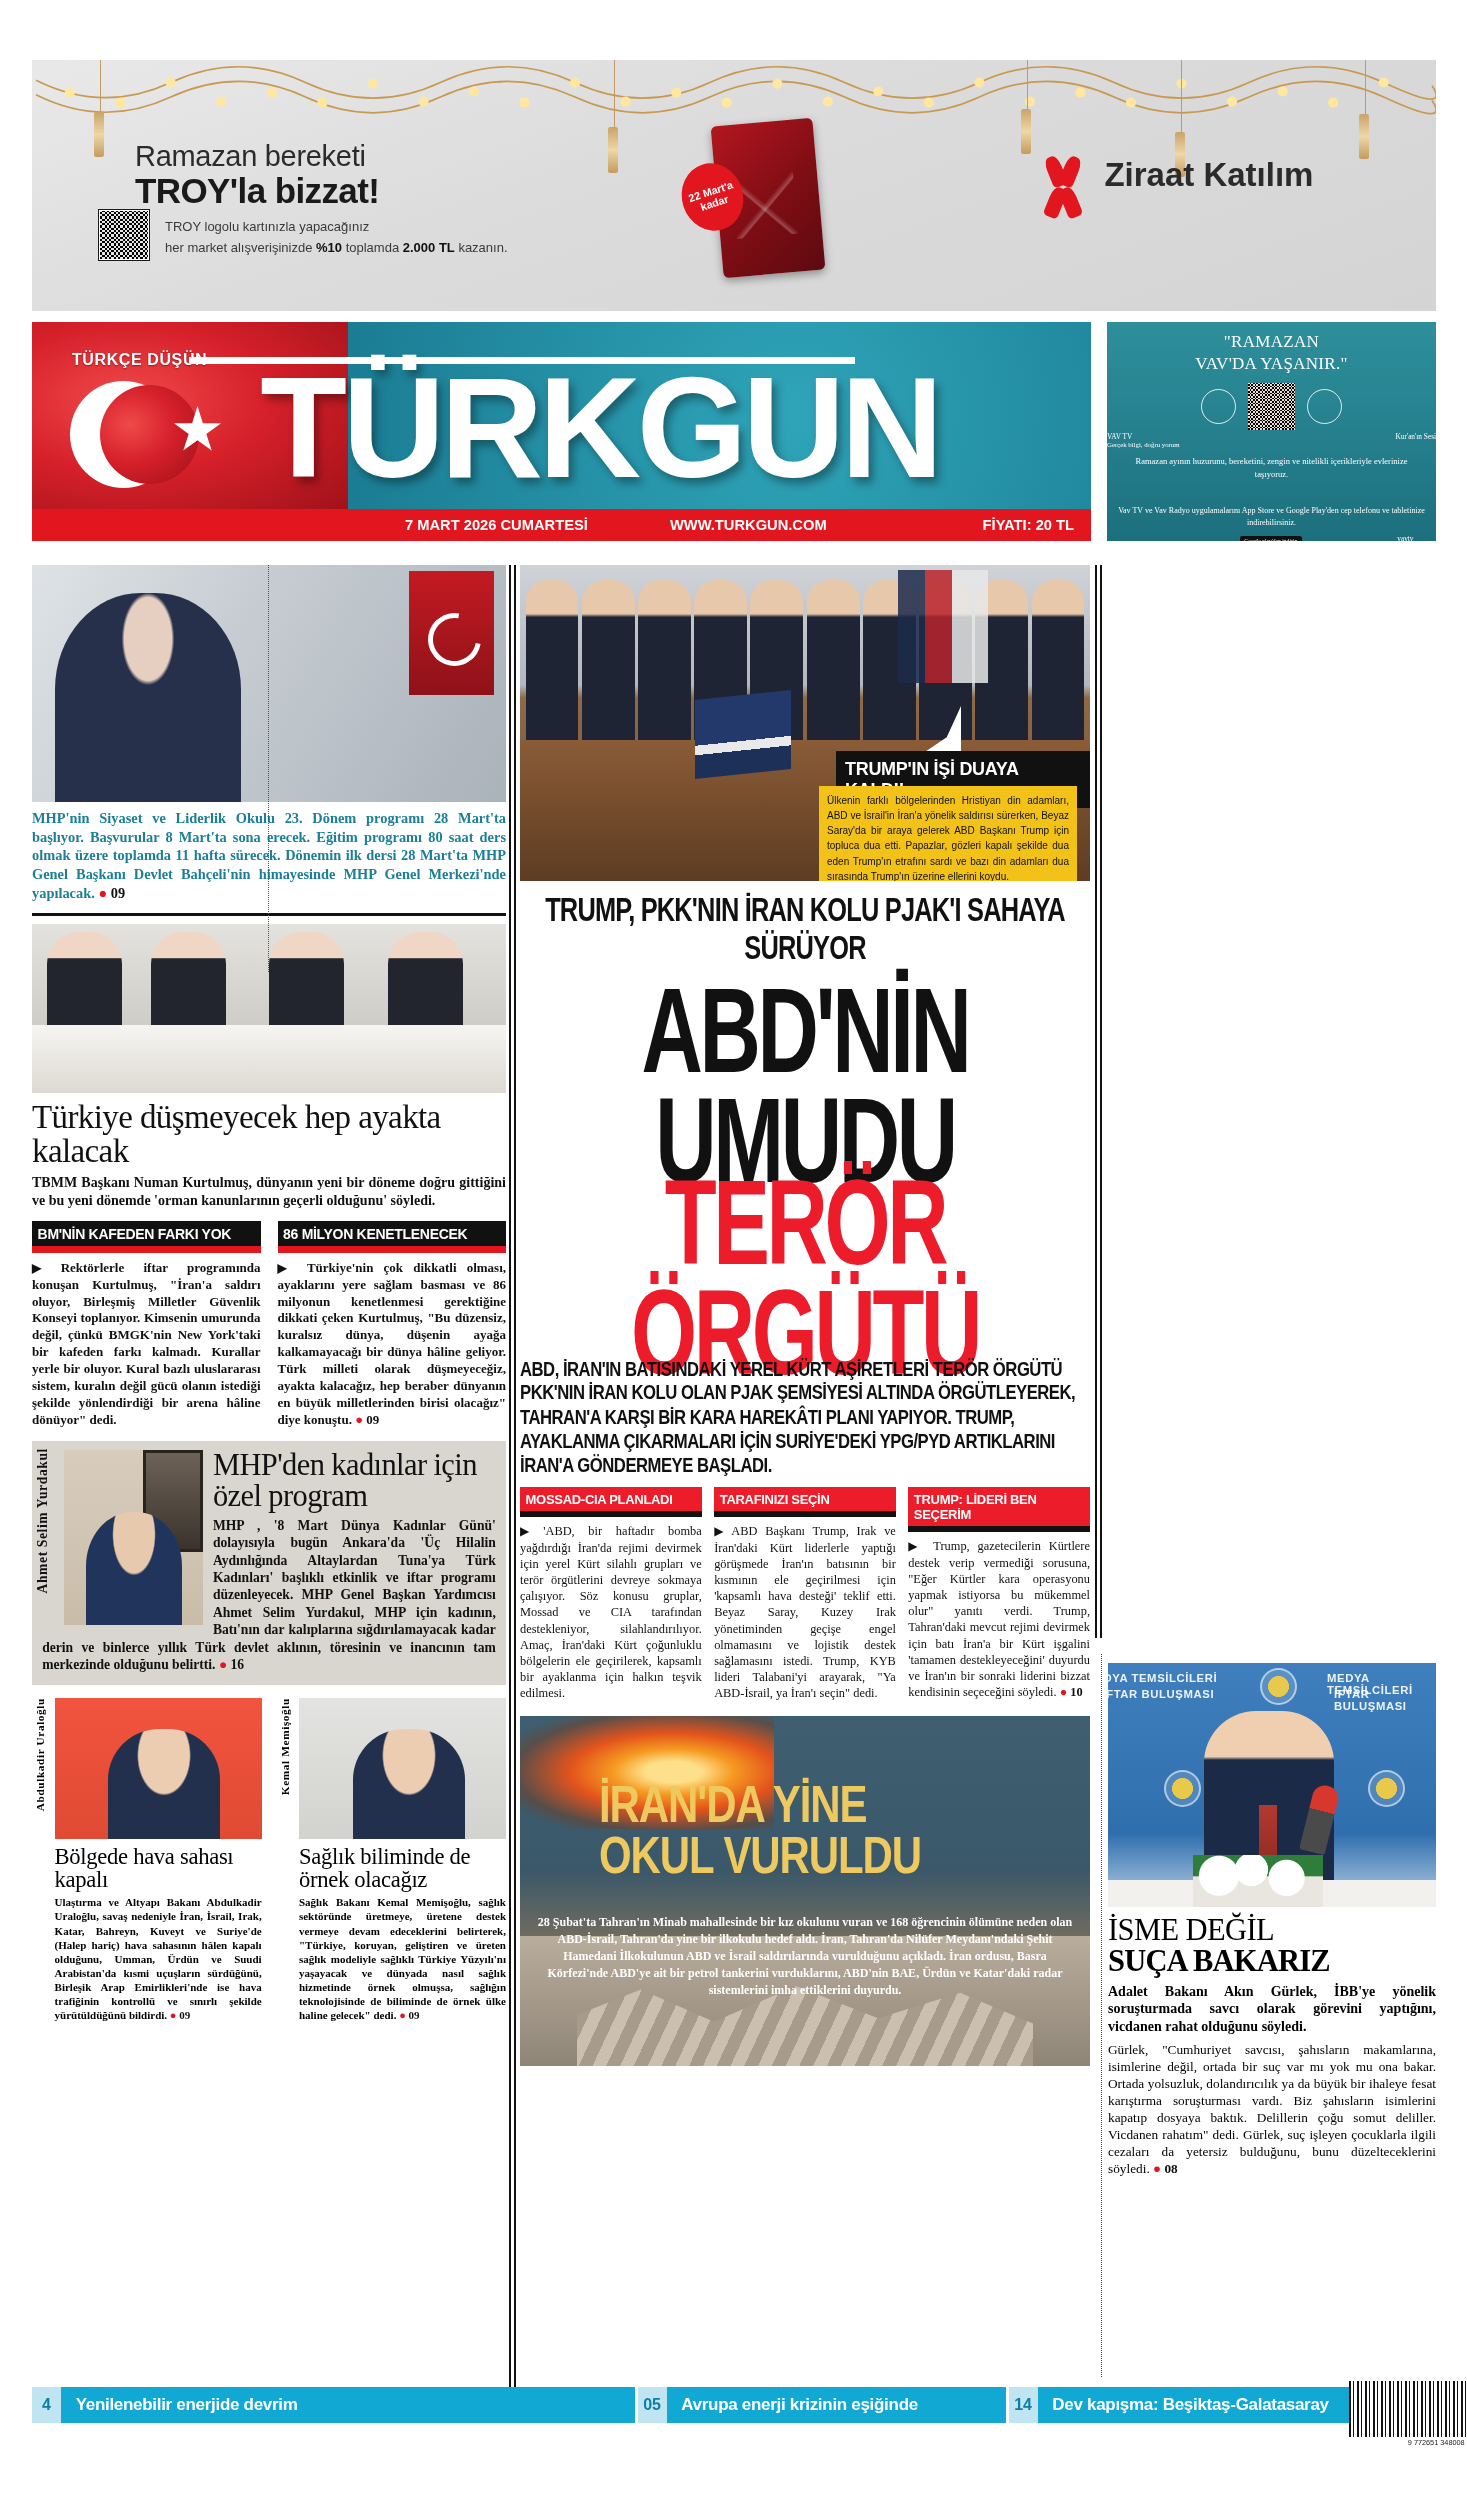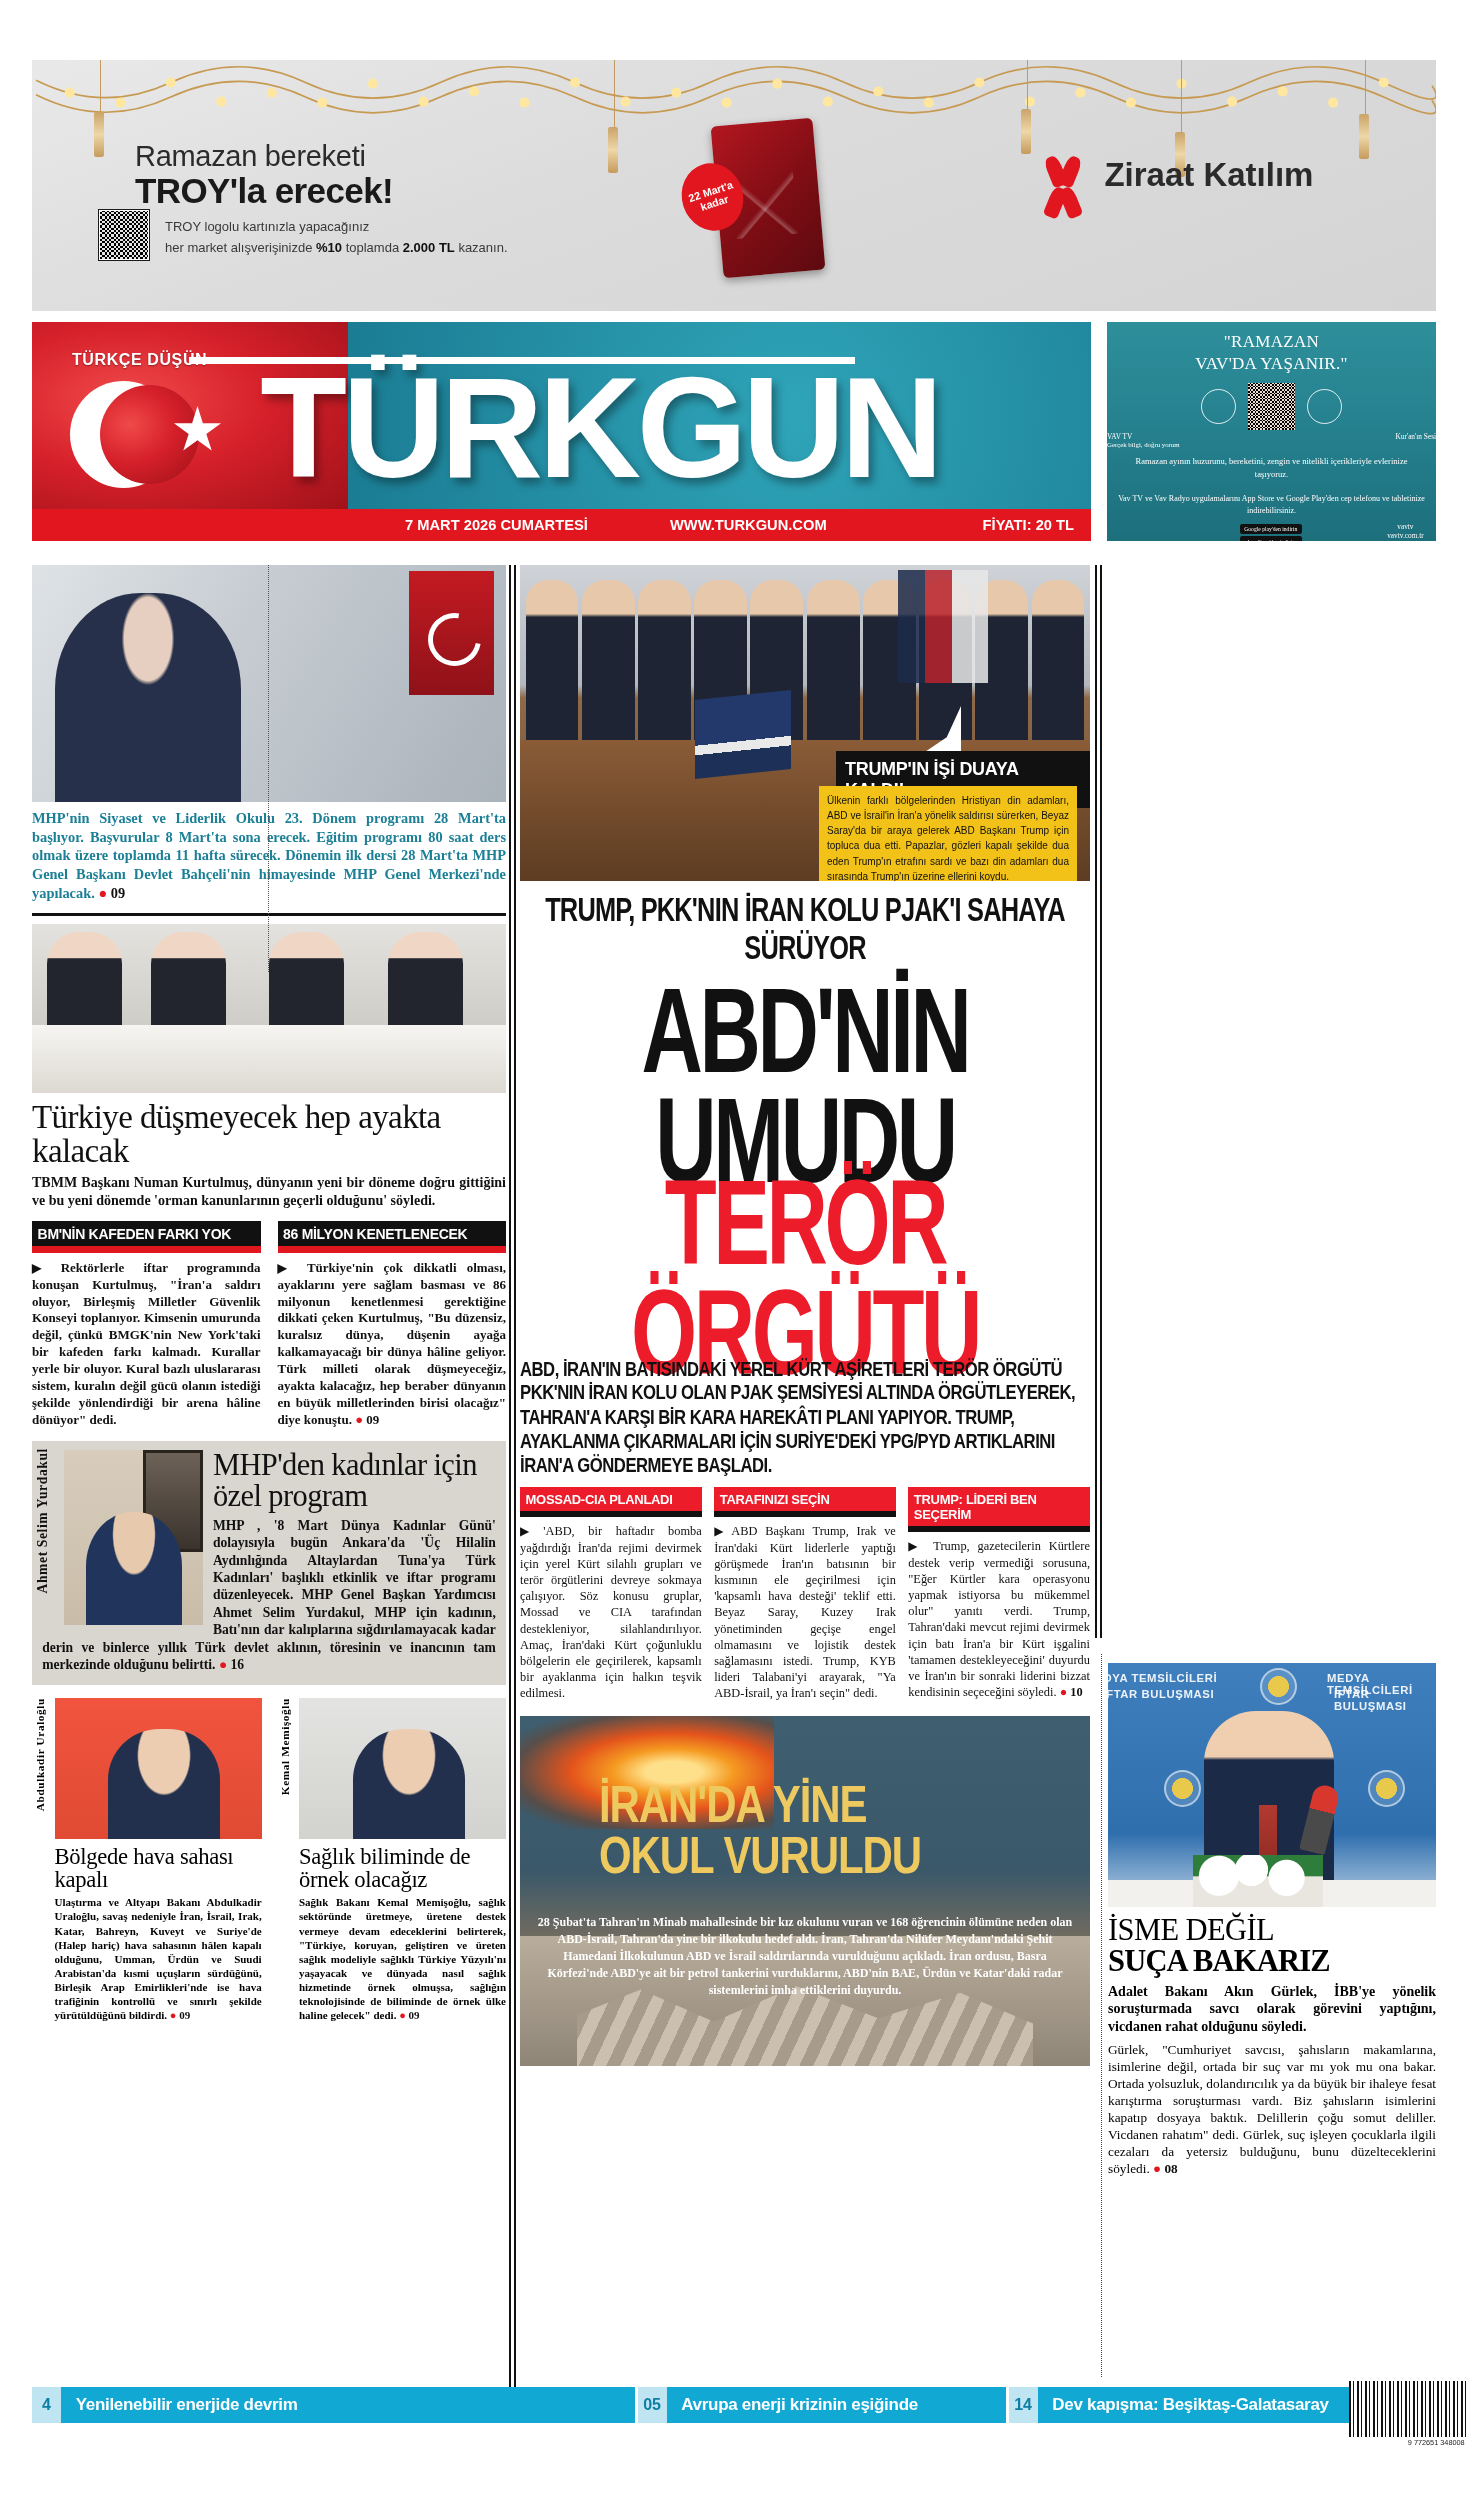--- a/index.html
+++ b/index.html
@@ -141,21 +141,21 @@
     line-height:1.25; letter-spacing:0.3px;
   }
   .vav-icons { display:flex; justify-content:center; align-items:center; gap:12.4px; margin-top:8px; }
   .vav-circ { width:35px; height:35px; border:1.7px solid rgba(255,255,255,.85); border-radius:50%; }
   .vav-qr { width:47px; height:47px; background:
       repeating-linear-gradient(0deg,#123 0 1.7px,#fff 1.7px 3.4px),
       repeating-linear-gradient(90deg,#123 0 1.7px,#fff 1.7px 3.4px);
       background-blend-mode: difference; }
   .vav-cap { display:flex; justify-content:space-between; gap:19px; font-size:7.3px; margin-top:2.3px; }
   .vav-body { font-size:8.5px; line-height:1.5; margin-top:6.8px; padding:0 12.4px; }
-  .vav-store { font-size:8px; line-height:1.5; margin-top:12px; padding:0 0; }
+  .vav-store { font-size:8px; line-height:1.5; margin-top:24px; padding:0 0; }
   .vav-foot { display:flex; justify-content:space-between; align-items:flex-end; padding: 5.6px 12.4px 0; font-size:7.3px; }
   .store-btn { background:#111; color:#fff; font-size:5.6px; padding:2.3px 4.5px; border-radius:2.3px; margin-bottom:2.3px; }
 
   
   .col-left { position:absolute; left:32px; top: 565px; width: 474px; }
 
   .photo { background:#c9c9c9; position:relative; overflow:hidden; }
   .ph-bahceli {
     height: 237px;
     background: linear-gradient(120deg,#dfe3e6 0%,#c6ccd2 40%,#aab2ba 100%);
@@ -453,21 +453,21 @@
     <div class="lanternline" style="left:582px;height:67px;"></div>
     <div class="lantern" style="left:576px;top:67px;height:46px;"></div>
     <div class="lanternline" style="left:995px;height:49px;"></div>
     <div class="lantern" style="left:989px;top:49px;height:45px;"></div>
     <div class="lanternline" style="left:1149px;height:72px;"></div>
     <div class="lantern" style="left:1143px;top:72px;height:45px;"></div>
     <div class="lanternline" style="left:1333px;height:54px;"></div>
     <div class="lantern" style="left:1327px;top:54px;height:45px;"></div>
 
     <div class="ad-head1">Ramazan bereketi</div>
-    <div class="ad-head2">TROY'la erecek!</div>
+    <div class="ad-head2">TROY'la bizzat!</div>
     <div class="qr-ad"></div>
     <div class="ad-sub1">TROY logolu kartınızla yapacağınız</div>
     <div class="ad-sub2">
       <span>her market alışverişinizde </span><b>%10</b><span> toplamda </span><b>2.000 TL</b><span> kazanın.</span>
     </div>
 
     <div class="ad-product">
       <div class="ad-card"></div>
       <div class="ad-badge">22 Mart'a kadar</div>
     </div>

